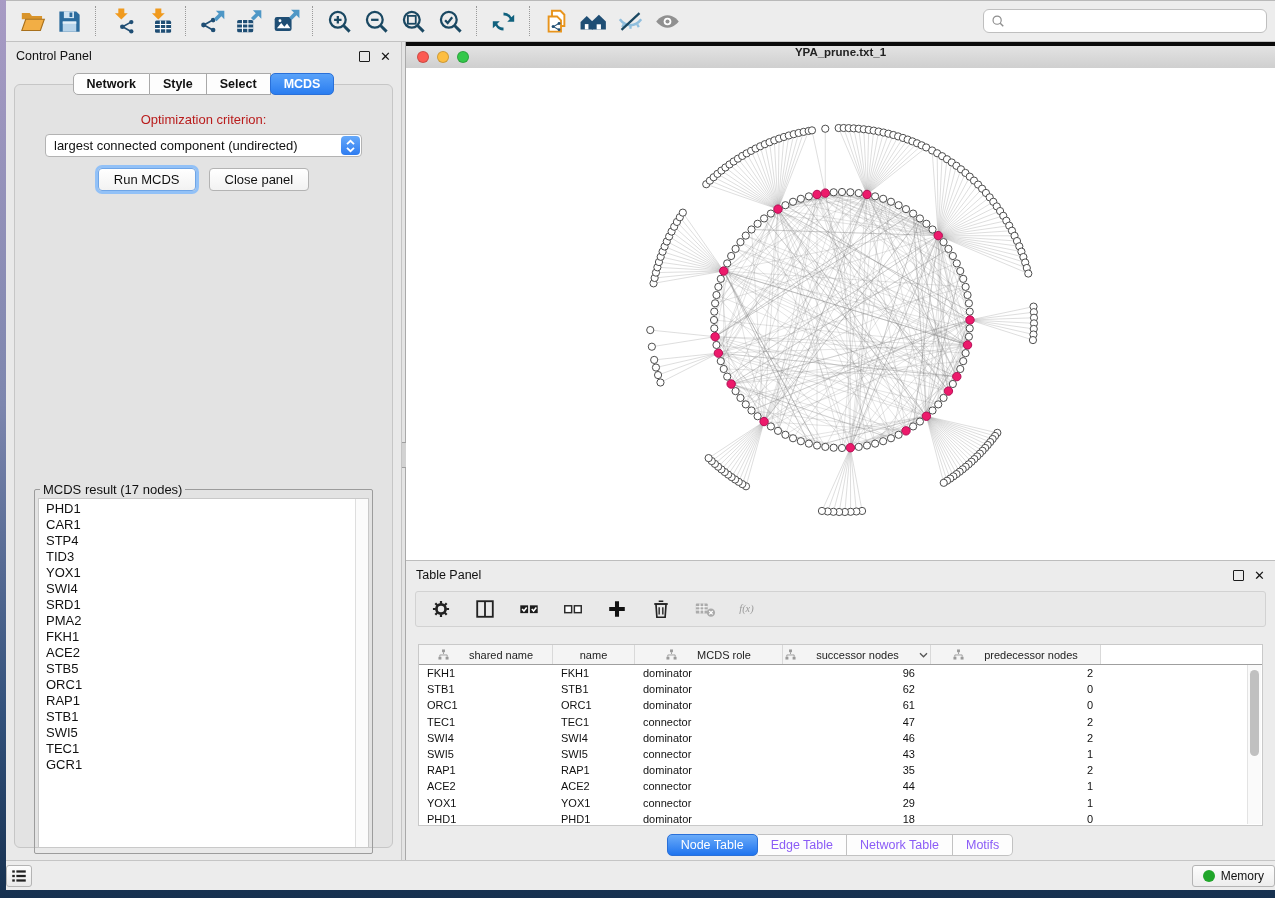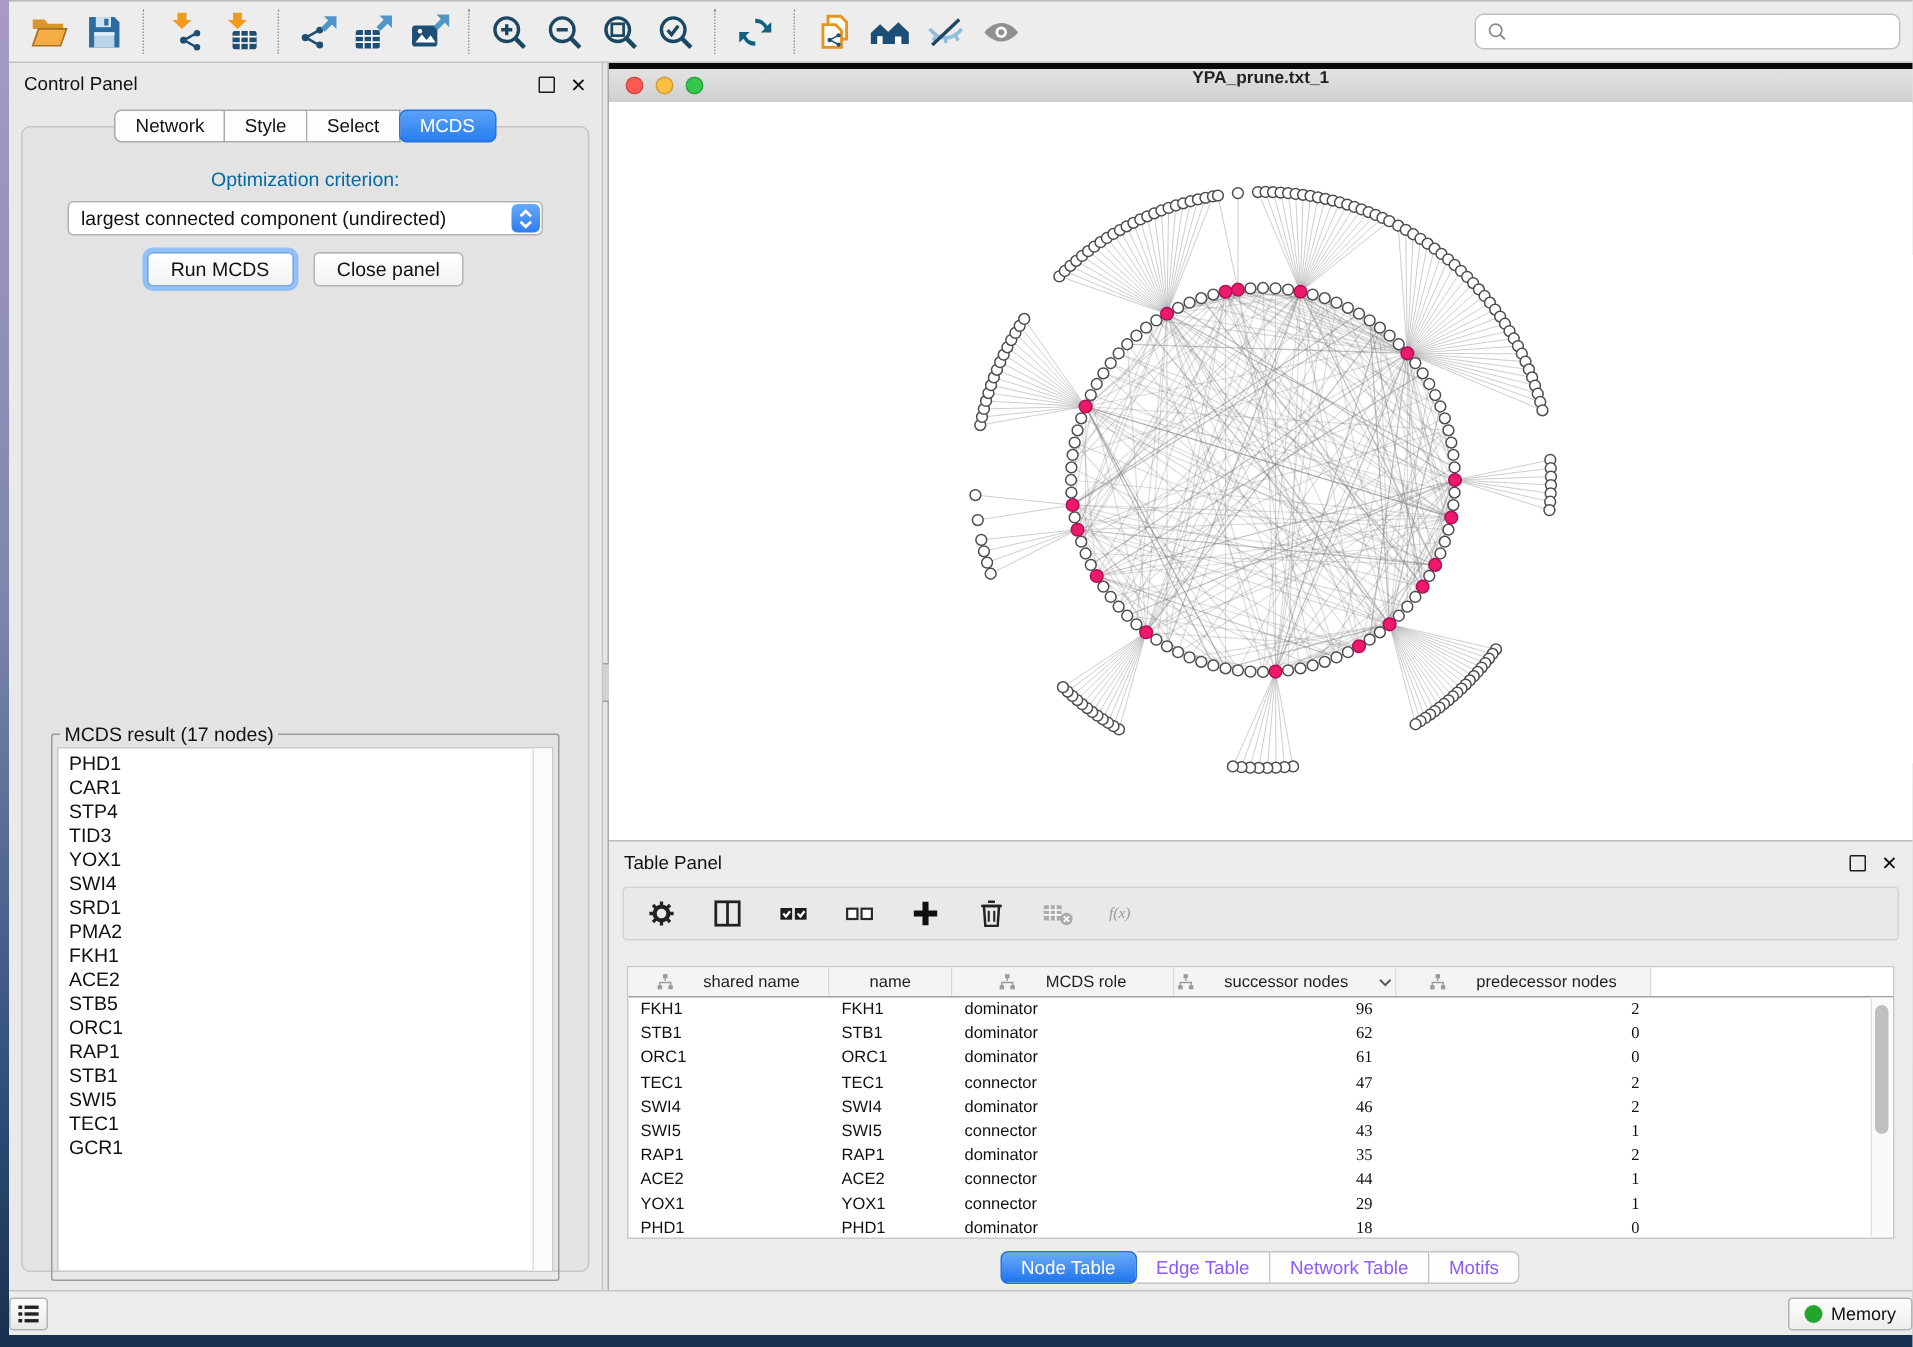--- a/index.html
+++ b/index.html
@@ -27,26 +27,26 @@
 
   
   .panel-header{position:absolute;left:0;top:0;right:0;height:28px;display:flex;align-items:center;padding:0 10px;box-sizing:border-box;}
   .panel-title{font-size:12.5px;color:#111;}
   .winbtns{margin-left:auto;display:flex;align-items:center;gap:10px;}
   .float-box{width:9px;height:9px;border:1.4px solid #1c1c1c;border-radius:1px;display:inline-block;}
   .close-x{font-size:13px;font-weight:700;color:#111;line-height:1;}
 
   
   .ctl-tabs{position:absolute;top:31px;left:0;width:100%;display:flex;justify-content:center;z-index:3;}
-  .ctl-tabs .tab{font-size:12.5px;padding:3px 13px;background:#fdfdfd;border:1px solid #a9a9a9;border-left:none;color:#111;cursor:pointer;}
+  .ctl-tabs .tab{font-size:12.5px;padding:3px 13px;background:#fdfdfd;border:1px solid #a9a9a9;border-left:none;color:#111;cursor:pointer;font-weight:bold;}
   .ctl-tabs .tab:first-child{border-left:1px solid #a9a9a9;border-radius:5px 0 0 5px;}
   .ctl-tabs .tab.sel{background:linear-gradient(180deg,#59a2f9,#2a7df0);color:#fff;border:1px solid #2a70d8;border-radius:5px;margin-left:-1px;}
   .ctl-inner{position:absolute;left:8px;right:8px;top:42px;bottom:12px;background:#e3e3e3;border:1px solid #c6c6c6;border-radius:6px;}
 
-  .opt-label{position:absolute;top:70px;width:100%;text-align:center;font-size:13px;color:#0369a1;}
+  .opt-label{position:absolute;top:70px;width:100%;text-align:center;font-size:13px;color:#b91c1c;}
   .select{position:absolute;left:39px;top:92px;width:317px;height:23px;background:#fff;border:1px solid #b3b3b3;border-radius:4px;
     display:flex;align-items:center;box-sizing:border-box;cursor:pointer;}
   .sel-text{flex:1;font-size:13px;padding-left:8px;color:#111;white-space:nowrap;overflow:hidden;}
   .stepper{width:19px;height:19px;margin-right:1px;border-radius:4px;background:linear-gradient(180deg,#66a9fa,#2e7cf0);
     display:flex;align-items:center;justify-content:center;flex:0 0 auto;}
   .btn-row{position:absolute;top:126px;width:100%;display:flex;justify-content:center;gap:13px;}
   .mac-btn{height:23px;padding:0 15px;font-size:13px;font-family:inherit;background:linear-gradient(180deg,#ffffff,#f2f2f2);
     border:1px solid #b3b3b3;border-radius:4px;color:#111;cursor:pointer;}
   .mac-btn.focusring{box-shadow:0 0 0 3px #92c1f7;border-color:#6fa5e6;}
 
@@ -80,21 +80,21 @@
     display:flex;align-items:center;padding:0 10px;gap:14px;box-sizing:border-box;}
   .tbtn2{background:none;border:none;width:30px;height:32px;display:flex;align-items:center;justify-content:center;padding:0;cursor:pointer;}
   .tbtn2 svg{width:22px;height:22px;}
   .tbl-wrap{position:absolute;left:12px;right:12px;top:83px;height:182px;background:#fff;border:1px solid #c9c9c9;box-sizing:border-box;}
   .tbl-head{display:grid;grid-template-columns:134px 82px 148px 148px 170px 1fr;height:19px;border-bottom:1px solid #9f9f9f;}
   .tbl-head .hcell{background:#f4f4f4;border-right:1px solid #d9d9d9;display:flex;align-items:center;justify-content:center;gap:20px;
     font-size:11px;color:#222;overflow:hidden;cursor:pointer;}
   .tbl-head .hcell.filler{background:#fff;border-right:none;cursor:default;}
   .tbl-body .trow{display:grid;grid-template-columns:134px 82px 148px 148px 170px 1fr;height:16.2px;align-items:center;cursor:default;}
   .tbl-body .tcell{font-size:11px;color:#111;padding-left:8px;white-space:nowrap;overflow:hidden;}
-  .tbl-body .tcell.num{text-align:right;padding-left:0;font-family:Liberation Serif, serif;}
+  .tbl-body .tcell.num{text-align:right;padding-left:0;}
   .tbl-body .tcell.num.c3{padding-right:16px;}
   .tbl-body .tcell.num.c4{padding-right:8px;}
   .tbl-scroll{position:absolute;right:1px;top:20px;bottom:1px;width:13px;background:#fafafa;border-left:1px solid #e3e3e3;}
   .tbl-scroll .thumb{position:absolute;left:2px;right:2px;top:5px;height:86px;background:#c0c0c0;border-radius:5px;}
   .tbl-tabs{position:absolute;left:0;right:0;top:273px;display:flex;justify-content:center;}
   .tbl-tabs .tab{font-size:12.5px;padding:3px 13px;background:#fdfdfd;border:1px solid #c2c2c2;border-left:none;color:#8b5cf6;cursor:pointer;}
   .tbl-tabs .tab:first-child{border-left:1px solid #c2c2c2;border-radius:5px 0 0 5px;}
   .tbl-tabs .tab:last-child{border-radius:0 5px 5px 0;}
   .tbl-tabs .tab.sel{background:linear-gradient(180deg,#6aabf9,#1f74ef);color:#fff;border:1px solid #2a70d8;border-radius:5px;margin-left:-1px;text-align:right;}
 

